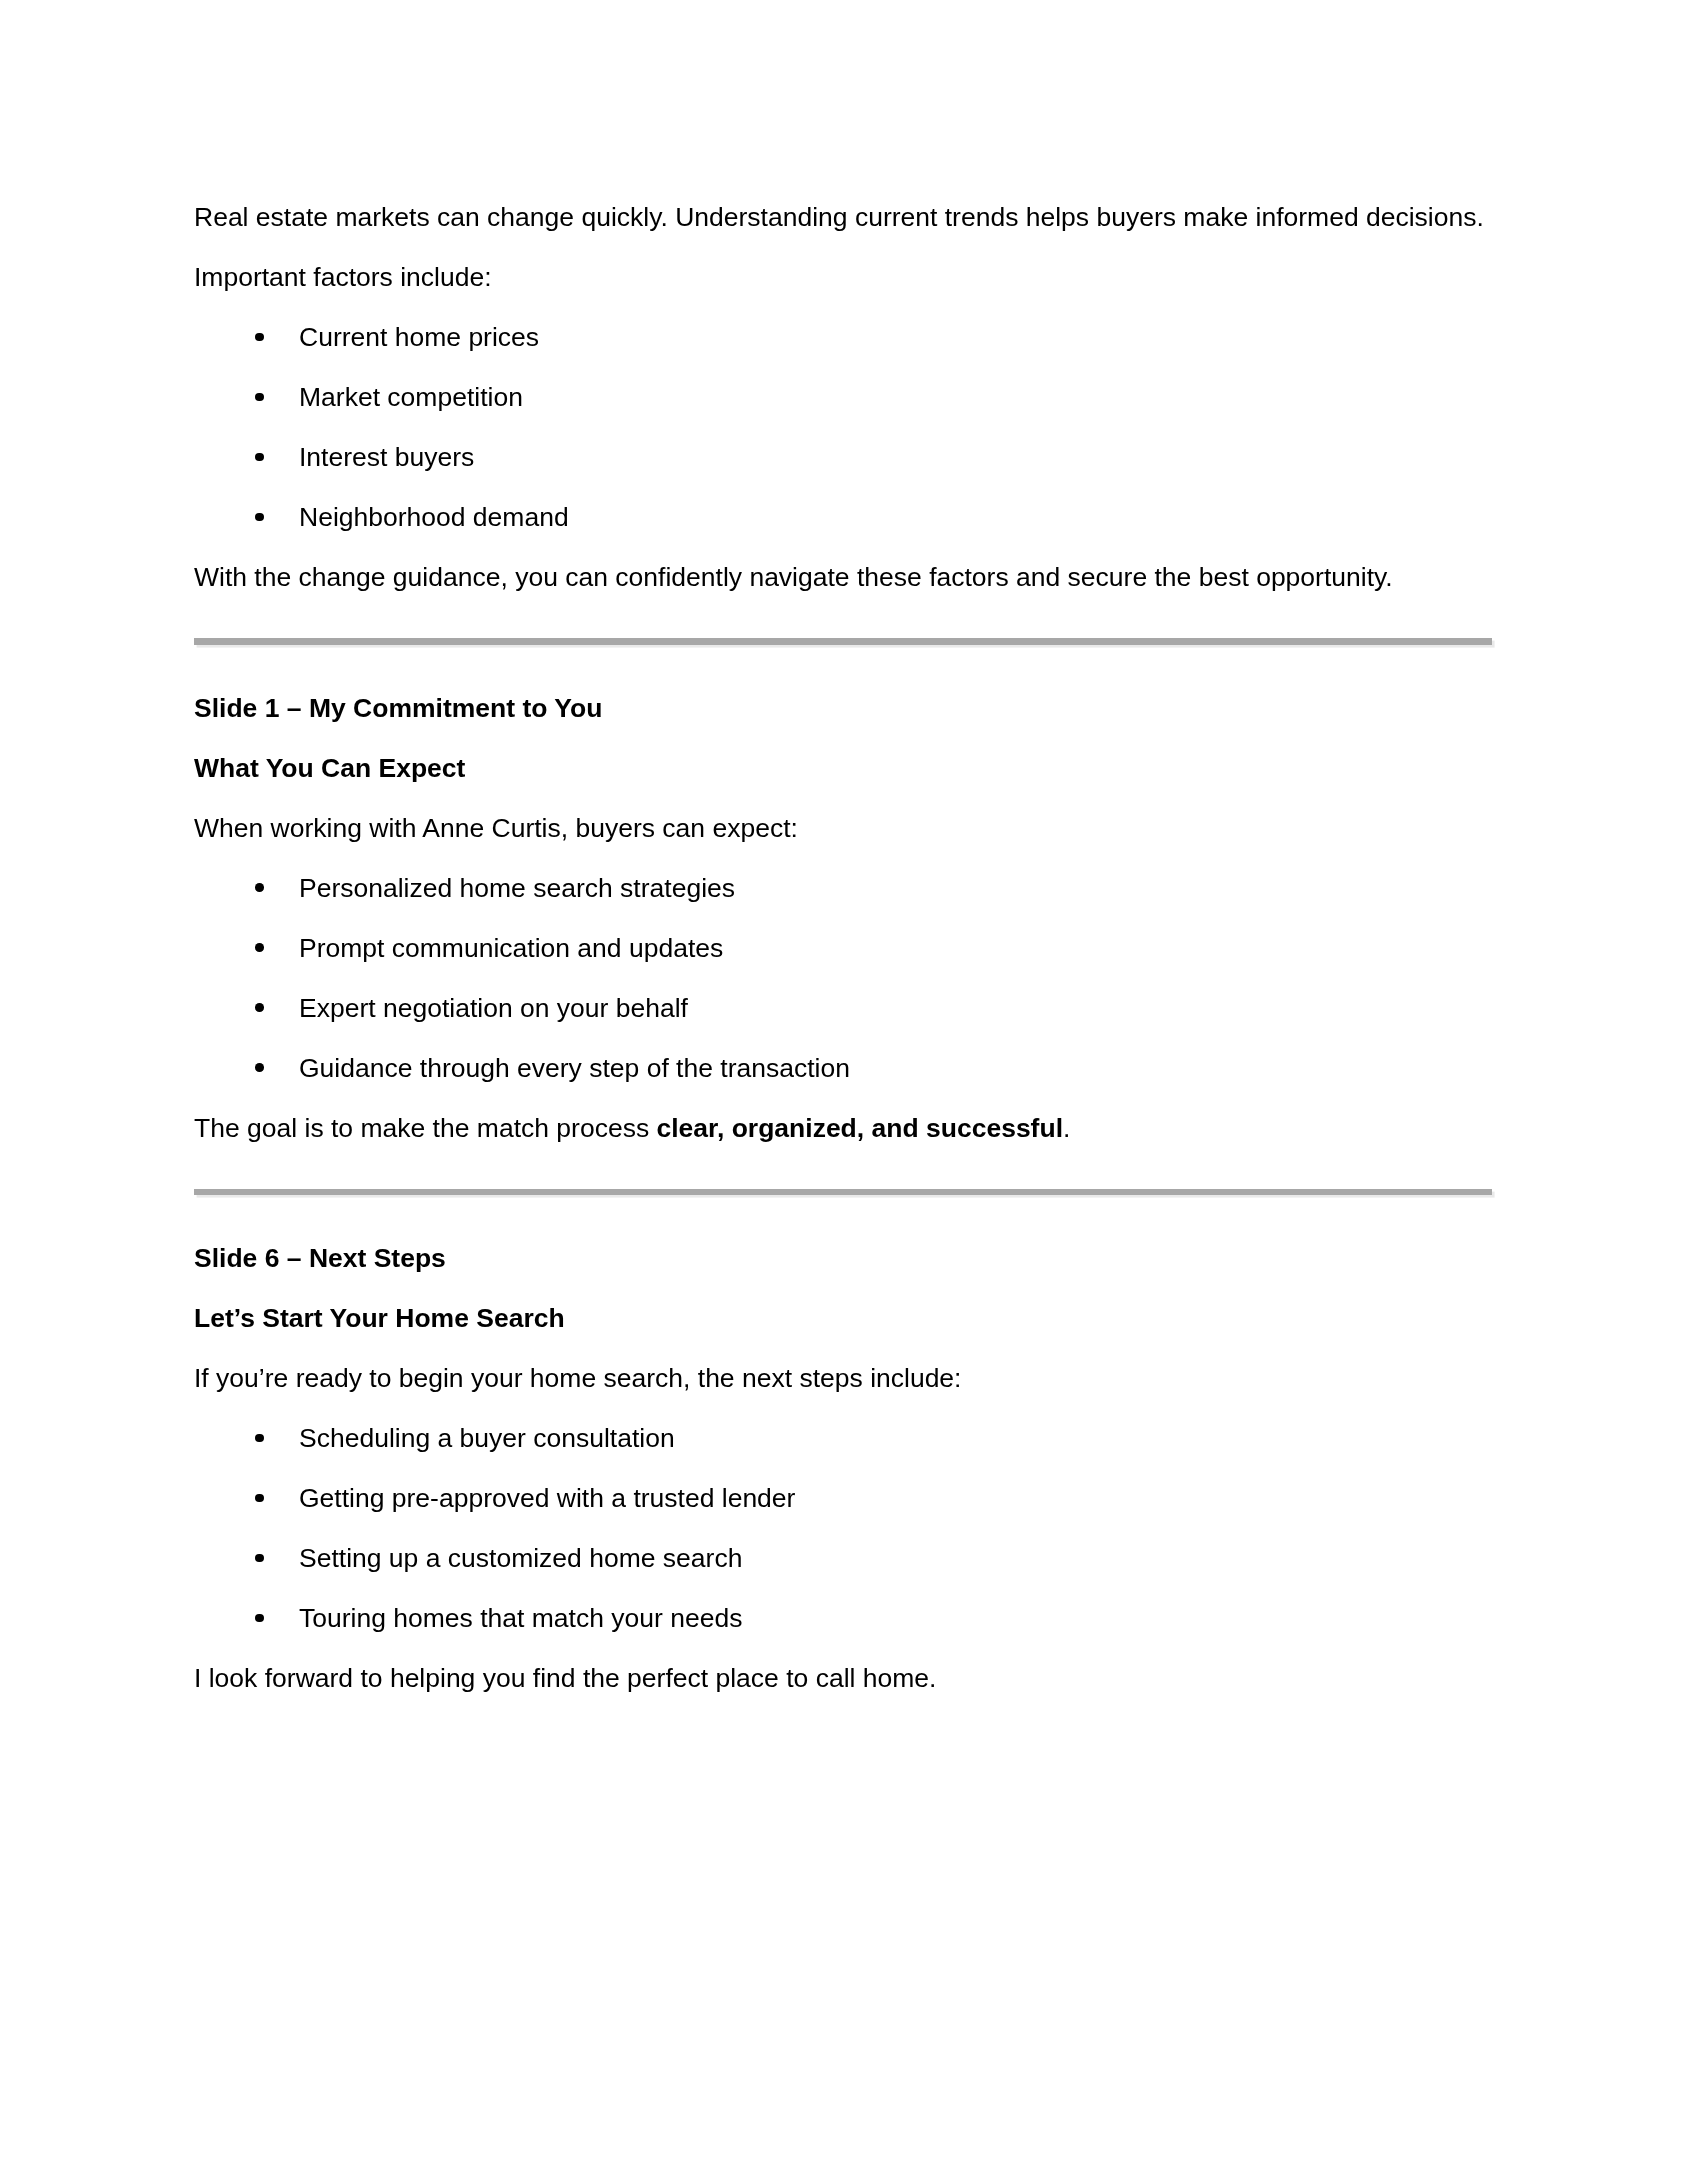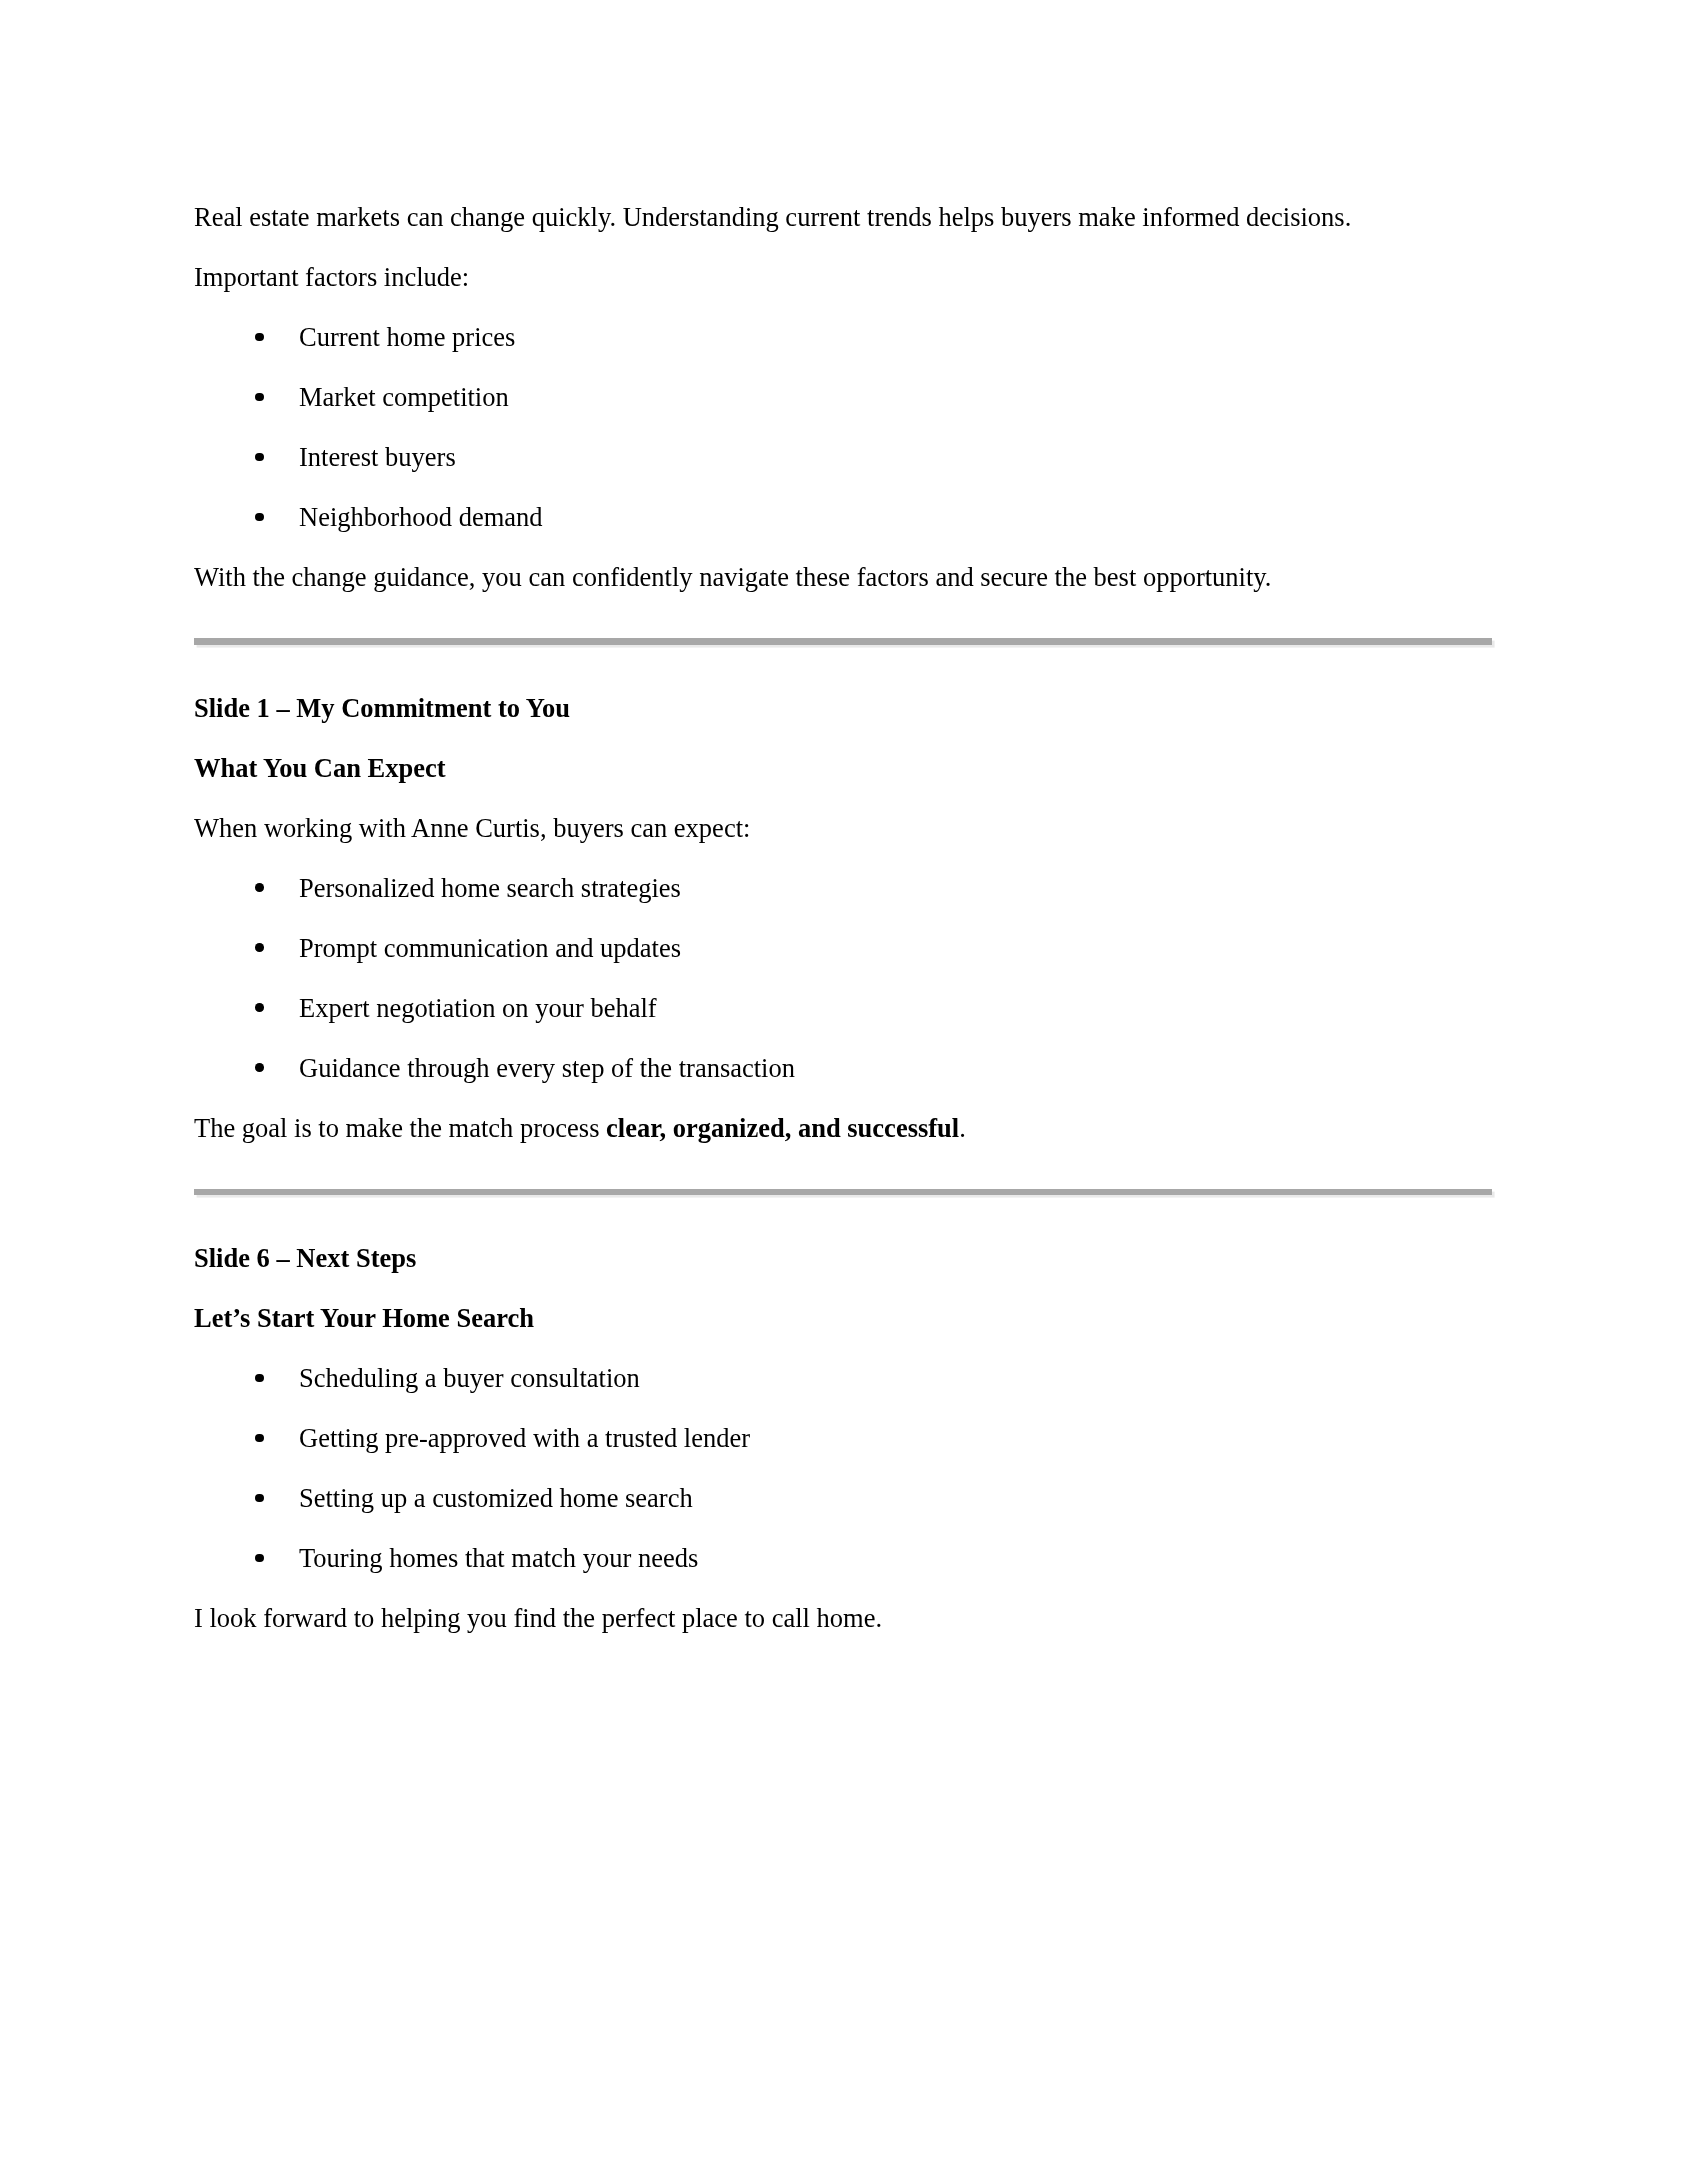--- a/index.html
+++ b/index.html
@@ -6,21 +6,21 @@
     margin: 0;
     padding: 0;
     background: #ffffff;
   }
   .page {
     position: relative;
     width: 1687px;
     height: 2183px;
     background: #ffffff;
     color: #000000;
-    font-family: Liberation Serif, serif;
+    font-family: Liberation Sans, sans-serif;
     font-size: 26.5px;
     line-height: 50px;
     box-sizing: border-box;
     padding: 192px 195px 0 194px;
     overflow: hidden;
   }
   p {
     margin: 0 0 10px 0;
   }
   p.heading {
@@ -91,20 +91,21 @@
   </ul>
 
   <p><span>The goal is to make the match process </span><strong>clear, organized, and successful</strong><span>.</span></p>
 
   <hr class="divider">
 
   <p class="heading">Slide 6 – Next Steps</p>
 
   <p class="heading">Let’s Start Your Home Search</p>
 
+  <p>If you’re ready to begin your home search, the next steps include:</p>
 
   <ul class="doc-list">
     <li><span>Scheduling a buyer consultation</span></li>
     <li><span>Getting pre-approved with a trusted lender</span></li>
     <li><span>Setting up a customized home search</span></li>
     <li><span>Touring homes that match your needs</span></li>
   </ul>
 
   <p>I look forward to helping you find the perfect place to call home.</p>
 

